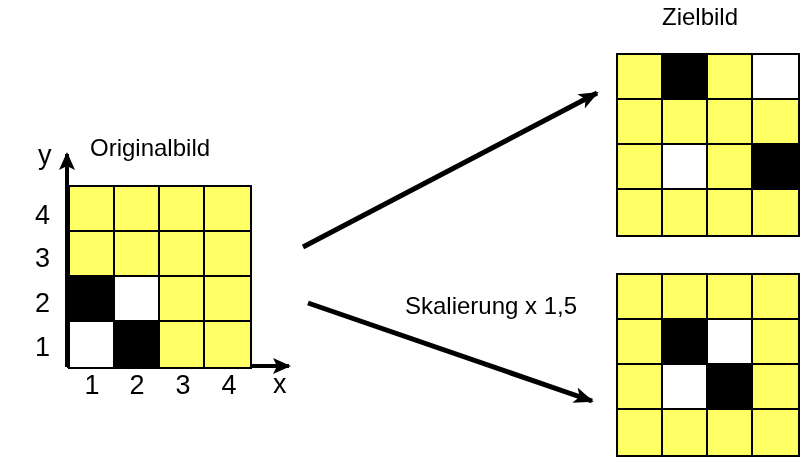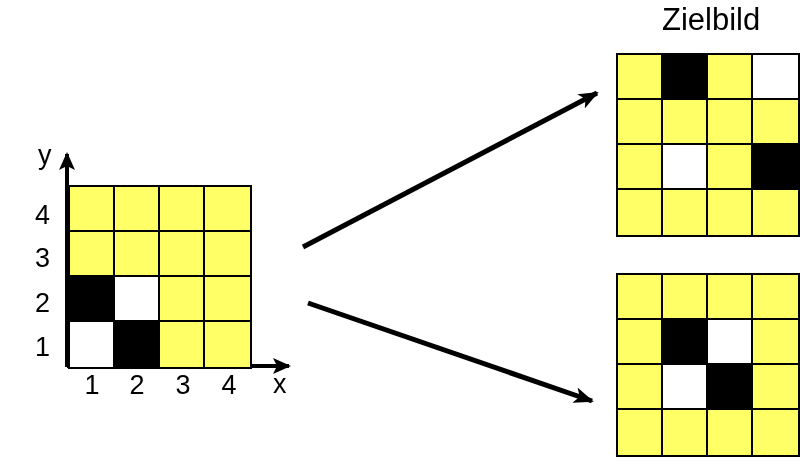--- a/index.html
+++ b/index.html
@@ -2,21 +2,21 @@
 <html><head>
 <meta charset="utf-8">
 <style>
   html,body { margin:0; padding:0; background:#fff; }
   .canvas {
     position:relative; width:811px; height:464px; background:#ffffff;
     font-family:"Liberation Sans", sans-serif; color:#000; overflow:hidden;
   }
   .abs { position:absolute; }
   .label { line-height:1.05; white-space:nowrap; }
-  .title { font-size:31px; }
+  .title { font-size:24px; }
   .scale-label { font-size:24px; }
   .tick { font-size:27px; line-height:1; }
   .tick.xtick { width:34px; text-align:center; }
   .tick.ytick { width:28px; text-align:right; }
   .axis-letter { font-size:27px; line-height:1; }
   .pixgrid {
     position:absolute; display:grid; border:2px solid #000; background:#000;
   }
   .pixgrid .cell {
     width:45px; height:45px; box-sizing:border-box;
@@ -44,20 +44,21 @@
     <line x1="67" y1="367" x2="67" y2="154" stroke="#000" stroke-width="4" marker-end="url(#ah-axis)"></line>
 
     <line x1="67" y1="366" x2="289" y2="366" stroke="#000" stroke-width="4" marker-end="url(#ah-axis)"></line>
 
     <line x1="303" y1="247" x2="597" y2="93" stroke="#000" stroke-width="5" marker-end="url(#ah-big)"></line>
 
     <line x1="308" y1="303" x2="592" y2="401" stroke="#000" stroke-width="5" marker-end="url(#ah-big)"></line>
   </svg>
 
   <div class="abs label axis-letter" style="left:38px; top:142px;">y</div>
+  <div class="abs label title" style="left:90px; top:135px;">Originalbild</div>
 
   <div class="pixgrid" style="left:68px; top:185px; grid-template-columns:repeat(4,45px);">
       <div class="cell" style="background: rgb(255, 255, 102);"></div>
       <div class="cell" style="background: rgb(255, 255, 102);"></div>
       <div class="cell" style="background: rgb(255, 255, 102);"></div>
       <div class="cell last-col" style="background: rgb(255, 255, 102);"></div>
       <div class="cell" style="background: rgb(255, 255, 102);"></div>
       <div class="cell" style="background: rgb(255, 255, 102);"></div>
       <div class="cell" style="background: rgb(255, 255, 102);"></div>
       <div class="cell last-col" style="background: rgb(255, 255, 102);"></div>
@@ -75,20 +76,21 @@
   <div class="abs tick ytick" style="left:22px; top:245px;">3</div>
   <div class="abs tick ytick" style="left:22px; top:290px;">2</div>
   <div class="abs tick ytick" style="left:22px; top:334px;">1</div>
 
   <div class="abs tick xtick" style="left:75px; top:372px;">1</div>
   <div class="abs tick xtick" style="left:120px; top:372px;">2</div>
   <div class="abs tick xtick" style="left:166px; top:372px;">3</div>
   <div class="abs tick xtick" style="left:212px; top:372px;">4</div>
   <div class="abs label axis-letter" style="left:273px; top:371px;">x</div>
 
+  <div class="abs label scale-label" style="left:405px; top:293px;">Skalierung x 1,5</div>
 
   <div class="abs label title" style="left:662px; top:4px;">Zielbild</div>
 
   <div class="pixgrid" style="left:616px; top:53px; grid-template-columns:repeat(4,45px);">
       <div class="cell" style="background: rgb(255, 255, 102);"></div>
       <div class="cell" style="background: rgb(0, 0, 0);"></div>
       <div class="cell" style="background: rgb(255, 255, 102);"></div>
       <div class="cell last-col" style="background: rgb(255, 255, 255);"></div>
       <div class="cell" style="background: rgb(255, 255, 102);"></div>
       <div class="cell" style="background: rgb(255, 255, 102);"></div>

